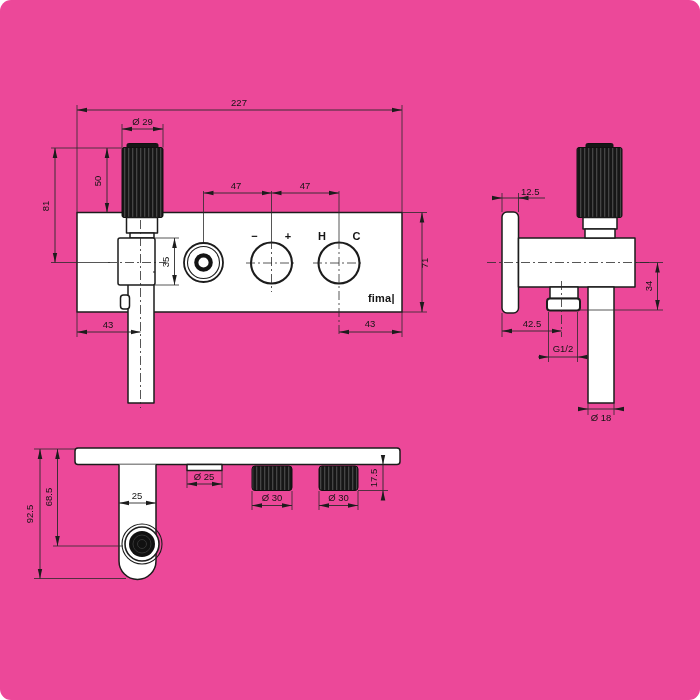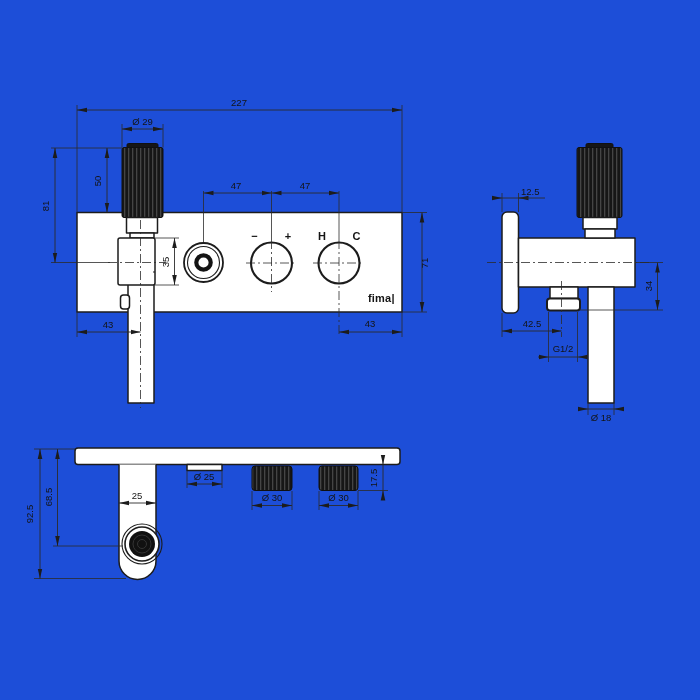--- a/index.html
+++ b/index.html
@@ -1,16 +1,16 @@
 <!DOCTYPE html>
 <html><head>
 <meta charset="utf-8">
 <style>
   html,body{margin:0;padding:0;background:#ffffff;width:700px;height:700px;overflow:hidden;}
-  .stage{position:relative;width:700px;height:700px;background:#1d4ed8;}
+  .stage{position:relative;width:700px;height:700px;background:#ec4899;border-radius:11px;}
   svg{display:block;}
   
   .obj{fill:#ffffff;stroke:#1c1c1c;stroke-width:1.5;stroke-linejoin:round;}
   .obj2{fill:#ffffff;stroke:#1c1c1c;stroke-width:2;stroke-linejoin:round;}
   .knob{fill:none;stroke:#1c1c1c;stroke-width:2.1;}
   .thin{fill:none;stroke:#1c1c1c;stroke-width:1.1;}
   .blk{fill:url(#knurl);stroke:#101010;stroke-width:1;}
   .cap{fill:#161616;stroke:#101010;stroke-width:1;}
   
   .dim{stroke:#2b2b2b;stroke-width:0.9;fill:none;}

